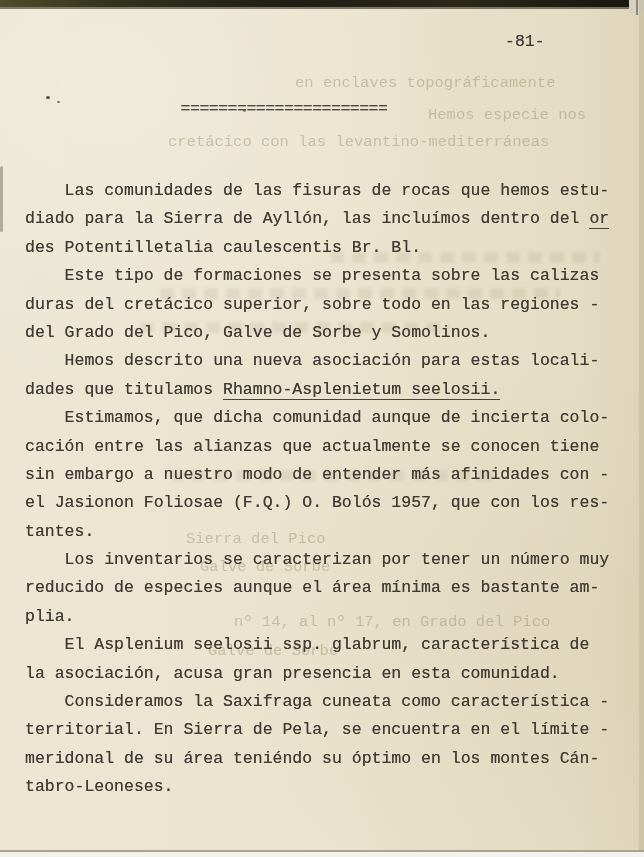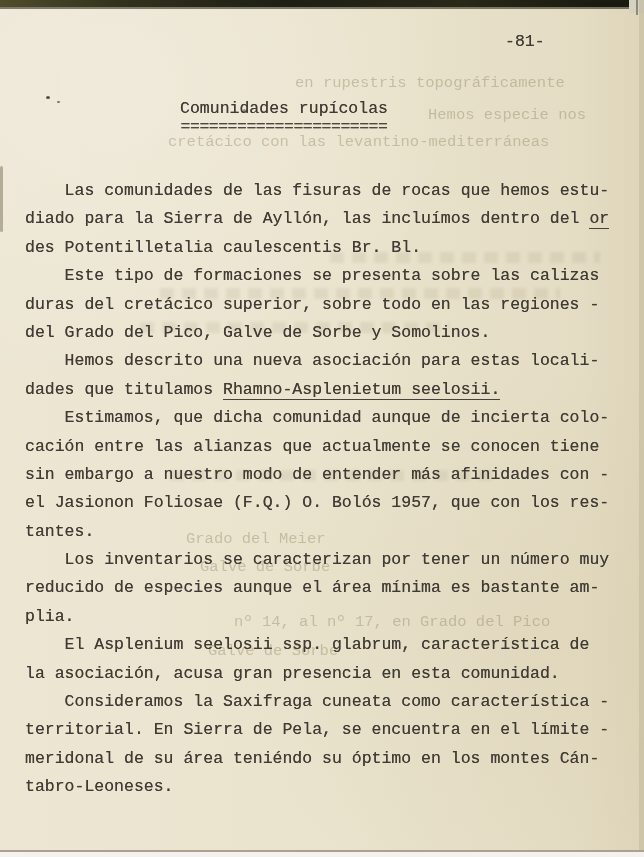--- a/index.html
+++ b/index.html
@@ -67,32 +67,31 @@
   <div class="speck s1"></div>
   <div class="speck s2"></div>
   <div class="speck s3"></div>
 
   <div class="smudge m1"></div>
   <div class="smudge m2"></div>
   <div class="smudge m3"></div>
   <div class="smudge m4"></div>
 
   <div id="ghosts">
-      <span class="ghost" style="left: 295px; top: 74px;">en rupestris topográficamente</span>
+      <span class="ghost" style="left: 295px; top: 74px;">en enclaves topográficamente</span>
       <span class="ghost" style="left: 428px; top: 106px;">Hemos especie nos</span>
       <span class="ghost" style="left: 168px; top: 133px;">cretácico con las levantino-mediterráneas</span>
-      <span class="ghost" style="left: 186px; top: 530px;">Grado del Meier</span>
+      <span class="ghost" style="left: 186px; top: 530px;">Sierra del Pico</span>
       <span class="ghost" style="left: 200px; top: 558px;">Galve de Sorbe</span>
       <span class="ghost" style="left: 222px; top: 613px; margin-left: 12px;">nº 14, al nº 17, en Grado del Pico</span>
       <span class="ghost" style="left: 208px; top: 642px;">Galve de Sorbe</span>
     </div>
 
   <div class="tw page-number">-81-</div>
 
   <div class="title-wrap">
-    <div class="tw">Comunidades rupícolas</div>
     <div class="tw title-rule">======================</div>
   </div>
 
 
   <div class="body-text tw" id="body-text"><div class="body-line"><span>    Las comunidades de las fisuras de rocas que hemos estu-</span></div><div class="body-line"><span>diado para la Sierra de Ayllón, las incluímos dentro del </span><span class="u">or</span></div><div class="body-line"><span>des Potentilletalia caulescentis Br. Bl.</span></div><div class="body-line"><span>    Este tipo de formaciones se presenta sobre las calizas</span></div><div class="body-line"><span>duras del cretácico superior, sobre todo en las regiones -</span></div><div class="body-line"><span>del Grado del Pico, Galve de Sorbe y Somolinos.</span></div><div class="body-line"><span>    Hemos descrito una nueva asociación para estas locali-</span></div><div class="body-line"><span>dades que titulamos </span><span class="u">Rhamno-Asplenietum seelosii.</span></div><div class="body-line"><span>    Estimamos, que dicha comunidad aunque de incierta colo-</span></div><div class="body-line"><span>cación entre las alianzas que actualmente se conocen tiene</span></div><div class="body-line"><span>sin embargo a nuestro modo de entender más afinidades con -</span></div><div class="body-line"><span>el Jasionon Foliosae (F.Q.) O. Bolós 1957, que con los res-</span></div><div class="body-line"><span>tantes.</span></div><div class="body-line"><span>    Los inventarios se caracterizan por tener un número muy</span></div><div class="body-line"><span>reducido de especies aunque el área mínima es bastante am-</span></div><div class="body-line"><span>plia.</span></div><div class="body-line"><span>    El Asplenium seelosii ssp. glabrum, característica de</span></div><div class="body-line"><span>la asociación, acusa gran presencia en esta comunidad.</span></div><div class="body-line"><span>    Consideramos la Saxifraga cuneata como característica -</span></div><div class="body-line"><span>territorial. En Sierra de Pela, se encuentra en el límite -</span></div><div class="body-line"><span>meridonal de su área teniéndo su óptimo en los montes Cán-</span></div><div class="body-line"><span>tabro-Leoneses.</span></div></div>
 
 </div>
 
 </body></html>

